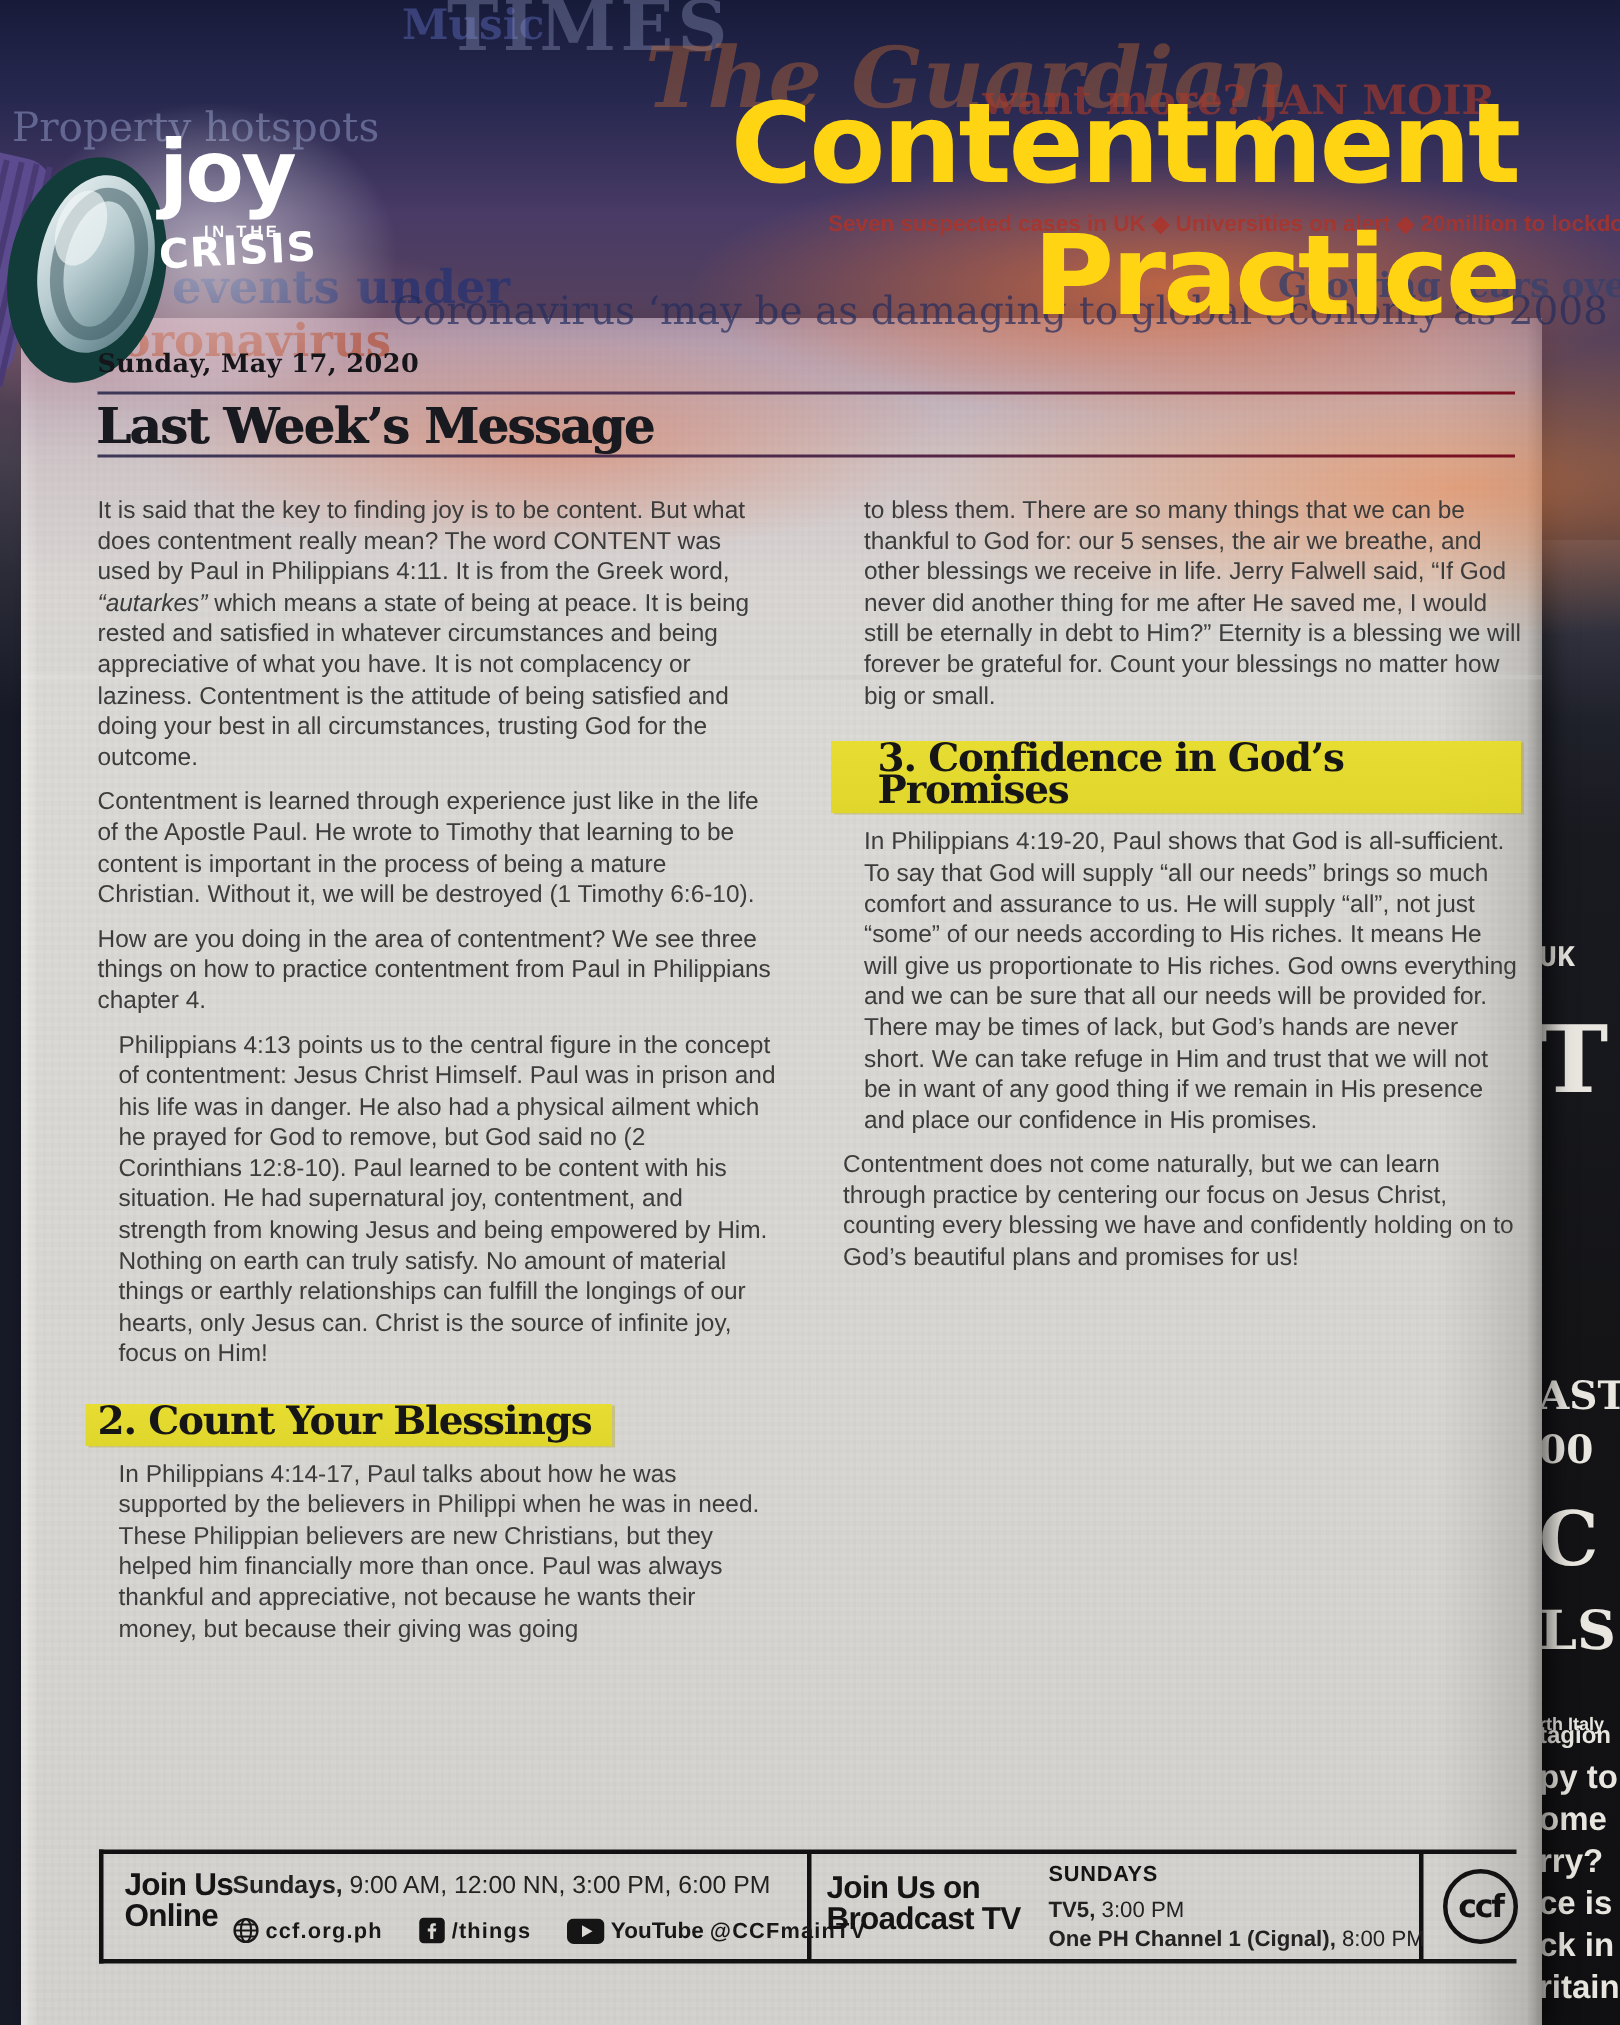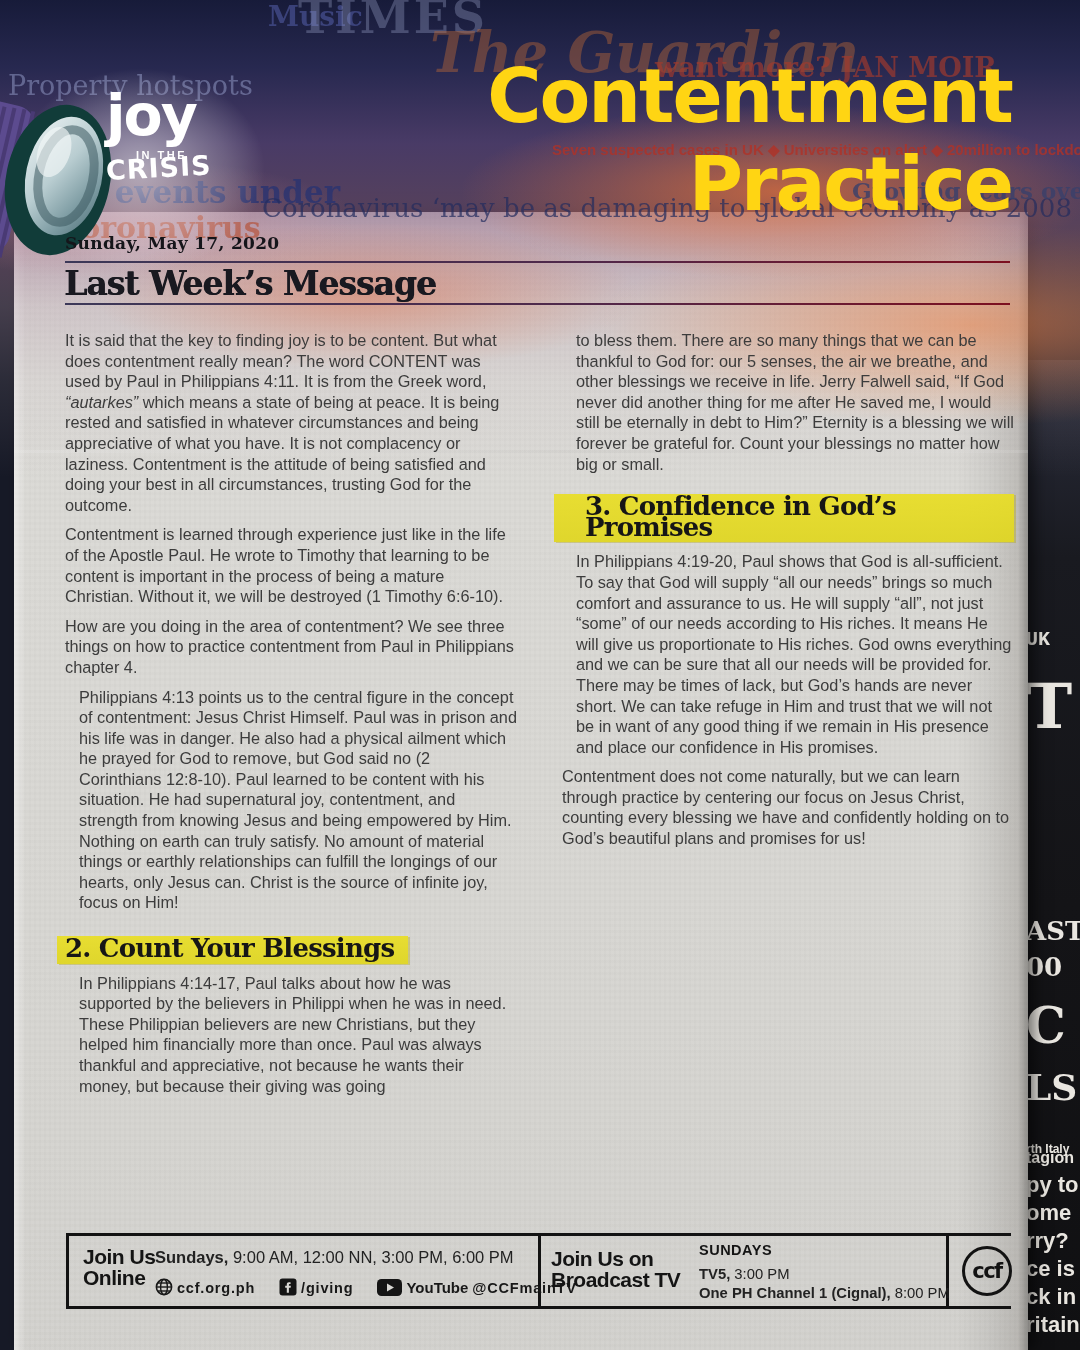--- a/index.html
+++ b/index.html
@@ -221,21 +221,21 @@
             <line x1="2.4" y1="5" x2="15.6" y2="5" stroke="#181818" stroke-width="1.4"></line>
             <line x1="2.4" y1="13" x2="15.6" y2="13" stroke="#181818" stroke-width="1.4"></line>
           </svg>
         <span>ccf.org.ph</span>
       </div>
       <div class="link-item">
         <svg width="18" height="18" viewBox="0 0 18 18">
             <rect x="0.5" y="0.5" width="17" height="17" rx="3" fill="#151515"></rect>
             <path d="M11.5 4.2h-1.6c-1.3 0-2.1.8-2.1 2.2v1.3H6.2v2h1.6v5h2.1v-5h1.7l.3-2h-2V6.6c0-.5.2-.7.7-.7h1z" fill="#d9d8d4"></path>
           </svg>
-        <span>/giving</span>
+        <span>/things</span>
       </div>
       <div class="link-item">
         <svg width="25" height="17" viewBox="0 0 25 17">
             <rect x="0" y="0" width="25" height="17" rx="4.5" fill="#151515"></rect>
             <path d="M10 4.5 17 8.5 10 12.5z" fill="#d9d8d4"></path>
           </svg>
         <span class="yt-word">YouTube</span>
         <span>@CCFmainTV</span>
       </div>
     </div>

